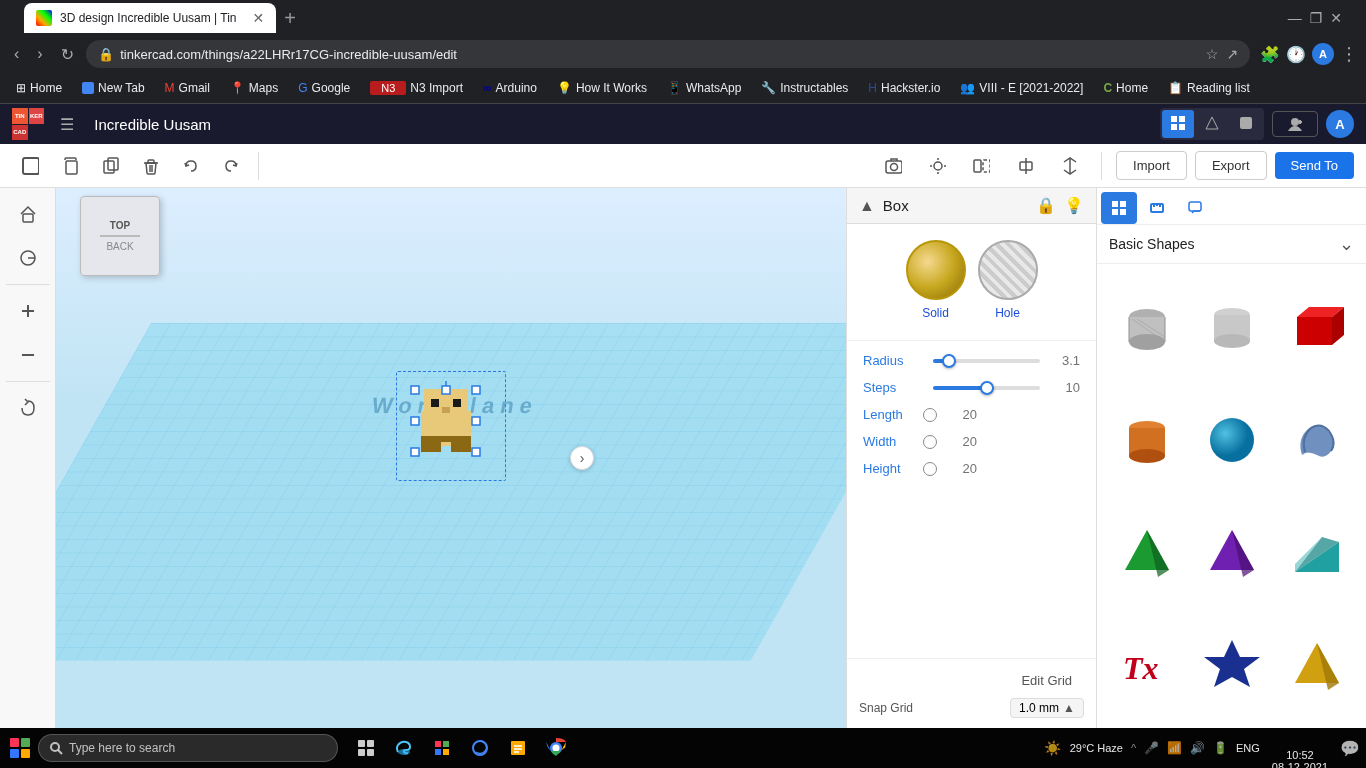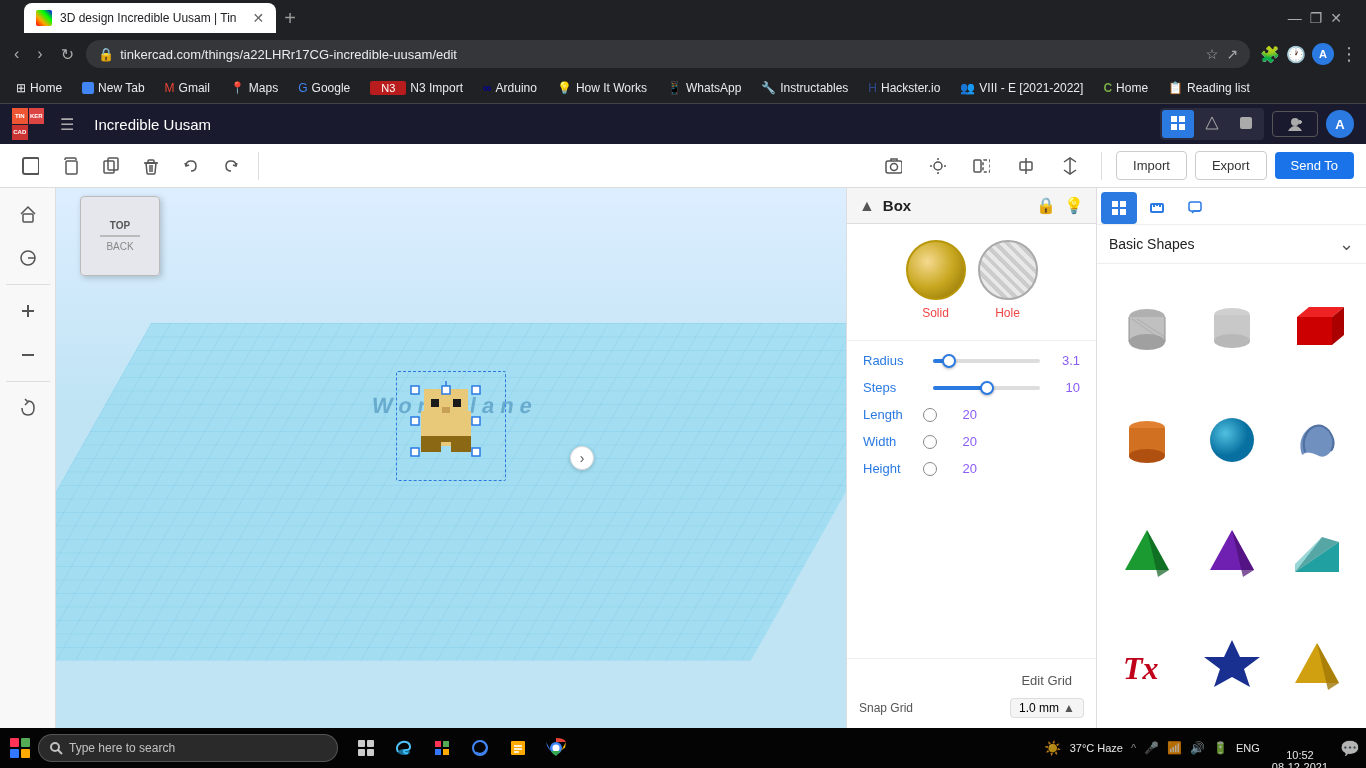--- a/index.html
+++ b/index.html
@@ -46,32 +46,32 @@
     .left-btn { width: 36px; height: 36px; background: none; border: 1px solid transparent; border-radius: 4px; cursor: pointer; display: flex; align-items: center; justify-content: center; color: #555; font-size: 18px; }
     .left-separator { width: 80%; height: 1px; background: #ddd; }
 
     
     .viewport { flex: 1; position: relative; background: #b8e8f8; overflow: hidden; }
 
     
     .right-prop { width: 250px; background: #fff; border-left: 1px solid #ddd; display: flex; flex-direction: column; }
     .prop-header { background: #f5f5f5; border-bottom: 1px solid #ddd; padding: 8px 12px; display: flex; align-items: center; gap: 8px; }
     .collapse-btn { background: none; border: none; cursor: pointer; font-size: 16px; color: #555; }
-    .prop-title { font-size: 15px; font-weight: 700; color: #222; flex: 1; }
+    .prop-title { font-size: 15px; font-weight: 400; color: #222; flex: 1; }
     .prop-icon-btn { background: none; border: none; cursor: pointer; color: #888; font-size: 16px; }
     .shape-type-row { display: flex; gap: 12px; padding: 16px; justify-content: center; }
     .shape-type { display: flex; flex-direction: column; align-items: center; gap: 6px; cursor: pointer; }
     .shape-circle { width: 60px; height: 60px; border-radius: 50%; background: radial-gradient(circle at 35% 35%, #f5d990, #c8a820, #8a6a00); border: 2px solid #b8960a; display: flex; align-items: center; justify-content: center; }
     .shape-hole { width: 60px; height: 60px; border-radius: 50%; background: repeating-linear-gradient(45deg, #ccc 0px, #ccc 4px, #e8e8e8 4px, #e8e8e8 8px); border: 2px solid #aaa; }
-    .shape-label { font-size: 12px; color: #ef4444; }
+    .shape-label { font-size: 12px; color: #1d4ed8; }
     .prop-fields { padding: 8px 16px; display: flex; flex-direction: column; gap: 12px; }
     .prop-row { display: flex; align-items: center; }
     .prop-name { color: #2a7ae2; font-size: 13px; width: 60px; }
     .prop-slider { flex: 1; height: 4px; background: #ddd; border-radius: 2px; margin: 0 10px; position: relative; }
-    .prop-value { color: #8b5cf6; font-size: 13px; text-align: right; width: 30px; }
+    .prop-value { color: #737373; font-size: 13px; text-align: right; width: 30px; }
     .prop-circle { width: 14px; height: 14px; border-radius: 50%; border: 1.5px solid #888; background: #fff; margin-right: 10px; }
 
     
     .shapes-panel { width: 270px; background: #fff; border-left: 1px solid #ddd; display: flex; flex-direction: column; }
     .shapes-header { display: flex; align-items: center; justify-content: space-between; padding: 8px 12px; border-bottom: 1px solid #eee; }
     .shapes-title { font-size: 14px; color: #222; font-weight: 500; }
     .shapes-dropdown { background: none; border: none; cursor: pointer; color: #555; font-size: 18px; }
     .shapes-grid { display: grid; grid-template-columns: 1fr 1fr 1fr; gap: 2px; padding: 8px; flex: 1; overflow-y: auto; }
     .shape-item { display: flex; flex-direction: column; align-items: center; justify-content: center; padding: 8px 4px; cursor: pointer; border-radius: 4px; min-height: 80px; }
     .bottom-btn { background: #f5f5f5; border: 1px solid #ddd; border-radius: 4px; padding: 4px 12px; cursor: pointer; font-size: 12px; color: #333; }
@@ -707,21 +707,21 @@
           <path d="M7 15 L2 6 Q3 11 5 13 Z" fill="#4285f4"></path>
           <path d="M2 6 L12 6" fill="none"></path>
         </svg>
     </div>
   </div>
 
   <div class="taskbar-right">
 
     <div style="display:flex; align-items:center; gap:8px;">
       <span style="color:rgba(255,255,255,0.7); font-size:14px;">☀️</span>
-      <span>37°C Haze</span>
+      <span>29°C Haze</span>
       <span style="color:rgba(255,255,255,0.5);">^</span>
       <span style="color:rgba(255,255,255,0.7); font-size:12px;">🎤</span>
       <span style="color:rgba(255,255,255,0.7); font-size:12px;">📶</span>
       <span style="color:rgba(255,255,255,0.7); font-size:12px;">🔊</span>
       <span style="color:rgba(255,255,255,0.7); font-size:12px;">🔋</span>
       <span>ENG</span>
     </div>
     <div class="taskbar-time">
       <div>10:52</div>
       <div>08-12-2021</div>

